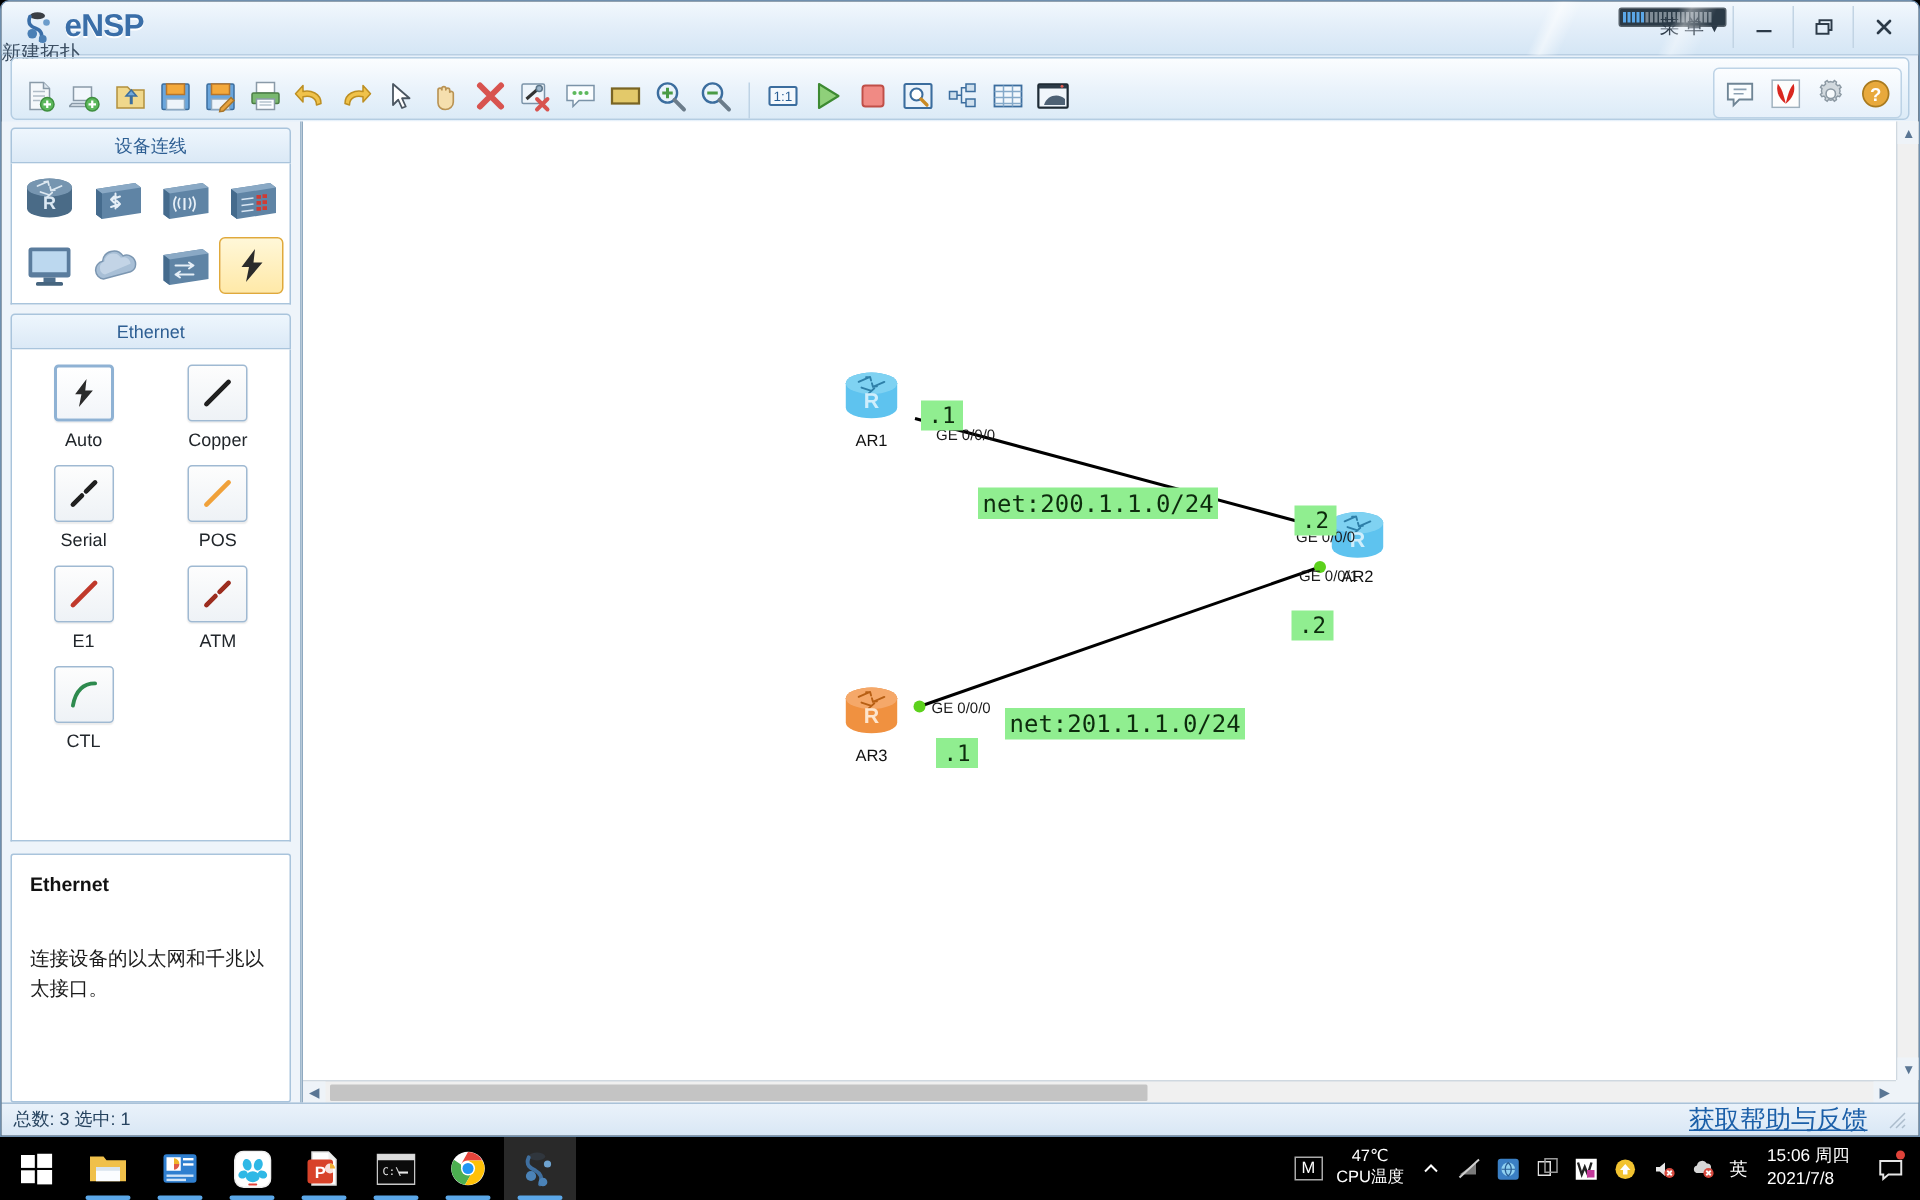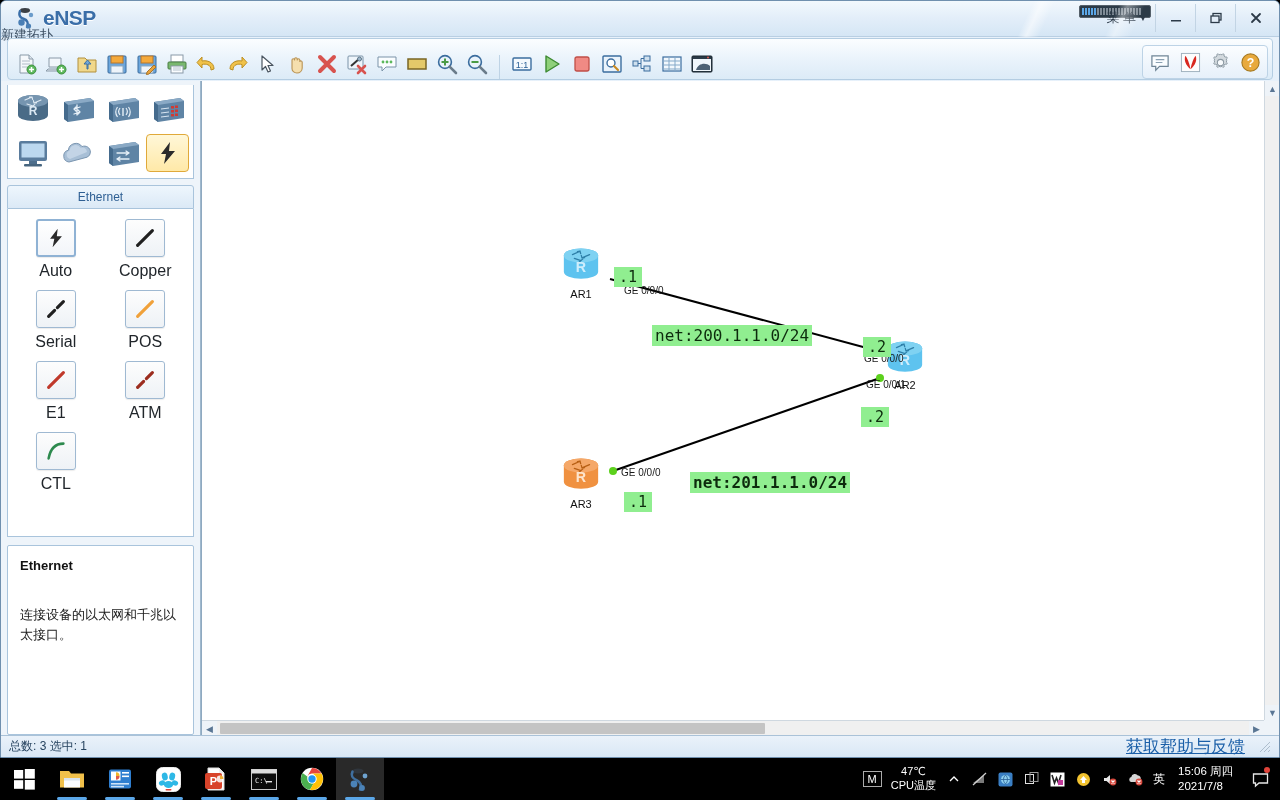--- a/index.html
+++ b/index.html
@@ -159,21 +159,21 @@
     width: 40px; height: 38px;
     background: linear-gradient(180deg,#fdfdfd,#eef2f6);
     border: 1px solid #9fb9d2; border-radius: 3px;
     display: flex; align-items: center; justify-content: center;
     box-shadow: 0 1px 1px rgba(0,0,0,.08);
   }
   .link-cell.sel .link-box {
     background: linear-gradient(180deg,#ffffff,#f2f5f9);
     border: 2px solid #8fb2d4;
   }
-  .link-label { font-size: 16px; color: #21262b; margin-top: 5px; }
+  .link-label { font-size: 12px; color: #21262b; margin-top: 5px; }
   .desc-box {
     margin-top: 8px;
     background: #fff;
     border: 1px solid #a9c4dc;
     border-radius: 2px;
     padding: 12px 12px;
     flex: 1;
     min-height: 0;
   }
   .desc-title { font-size: 13px; font-weight: bold; color: #111; margin-bottom: 4px; }
@@ -553,20 +553,23 @@
             <text x="11" y="16" font-size="13" font-weight="bold" fill="#fff" text-anchor="middle" font-family="Liberation Sans, sans-serif">?</text>
           </svg>
         </div>
       </div>
     </div>
 
     <div class="body-row">
 
       <div class="sidebar">
 
+        <div class="panel-head">
+          <span>设备连线</span>
+        </div>
 
         <div class="dev-grid">
           <div class="dev-cell">
             <svg width="40" height="34" viewBox="0 0 40 34">
               <ellipse cx="20" cy="9" rx="15" ry="6" fill="#5e7d99"></ellipse>
               <path d="M5 9 v14 a15 6 0 0 0 30 0 V9 z" fill="#4a6b87"></path>
               <ellipse cx="20" cy="9" rx="15" ry="6" fill="#7695b0"></ellipse>
               <path d="M12 8 l7-3 M19 5 l-2.5 .2 M19 5 l .6 2.4 M28 8 l-7 3 M21 11 l2.5-.2 M21 11 l-.6-2.4 M14 12 l6 2 M20 14 l-1.8 1.6 M20 14 l1.8-1.6" stroke="#dde8f1" stroke-width="1.2" fill="none" stroke-linecap="round"></path>
               <text x="20" y="23" font-size="12" font-weight="bold" fill="#dbe8f3" text-anchor="middle" font-family="Liberation Sans, sans-serif">R</text>
             </svg>
@@ -764,21 +767,21 @@
 
           <div class="iflabel" style="left:422px; top:204px;">GE 0/0/0</div>
           <div class="iflabel" style="left:662px; top:272px;">GE 0/0/0</div>
           <div class="iflabel" style="left:664px; top:298px;">GE 0/0/1</div>
           <div class="iflabel" style="left:419px; top:386px;">GE 0/0/0</div>
 
           <div class="greenlabel small" style="left:412px; top:186px;">.1</div>
           <div class="greenlabel" style="left:450px; top:244px;">net:200.1.1.0/24</div>
           <div class="greenlabel small" style="left:661px; top:256px;">.2</div>
           <div class="greenlabel small" style="left:659px; top:326px;">.2</div>
-          <div class="greenlabel" style="left:488px; top:391px;font-weight:bold;">net:201.1.1.0/24</div>
+          <div class="greenlabel" style="left:468px; top:391px;">net:201.1.1.0/24</div>
           <div class="greenlabel small" style="left:422px; top:411px;">.1</div>
 
         </div>
 
         <div class="vscroll">
           <div class="sb-arrow up">▲</div>
           <div class="sb-arrow dn">▼</div>
         </div>
         <div class="hscroll">
           <div class="sb-arrow lf">◀</div>

